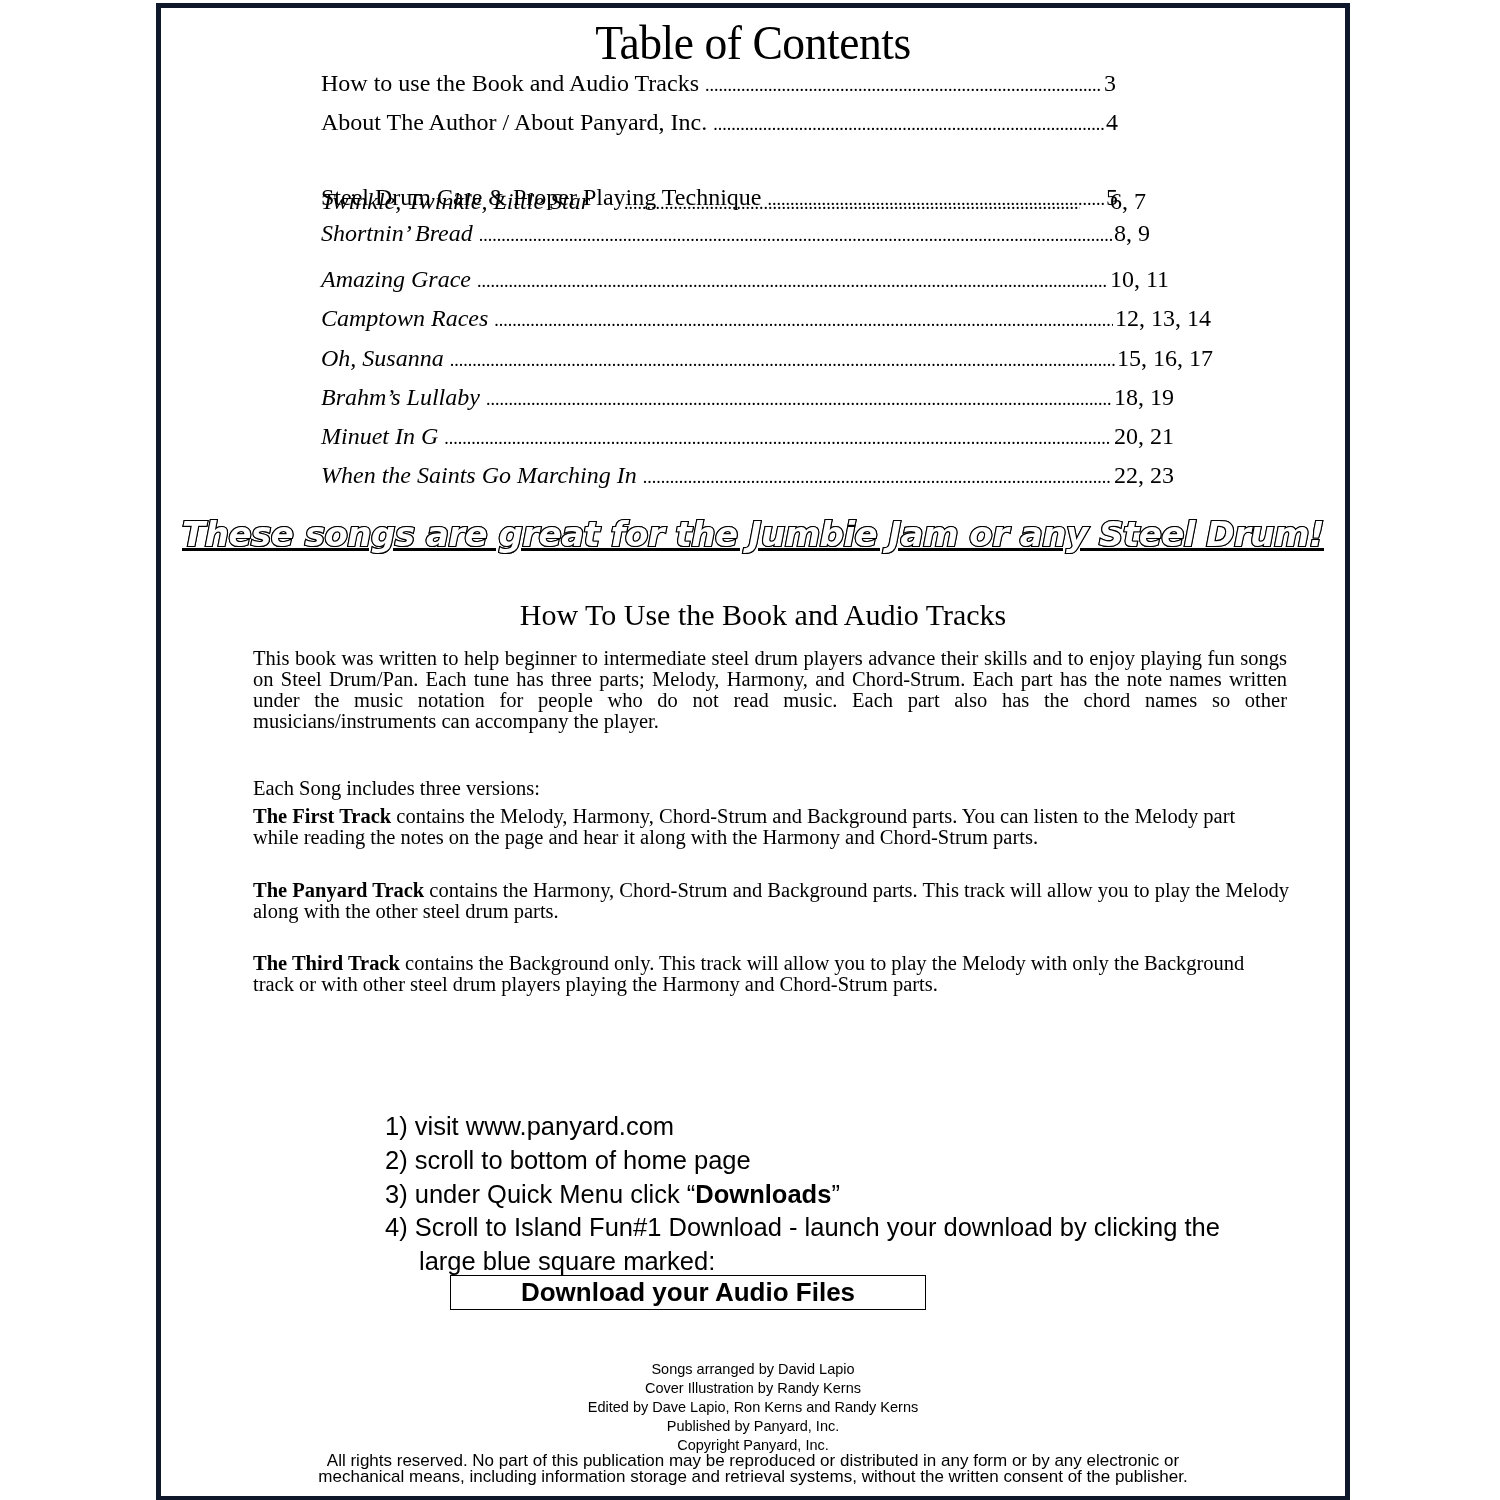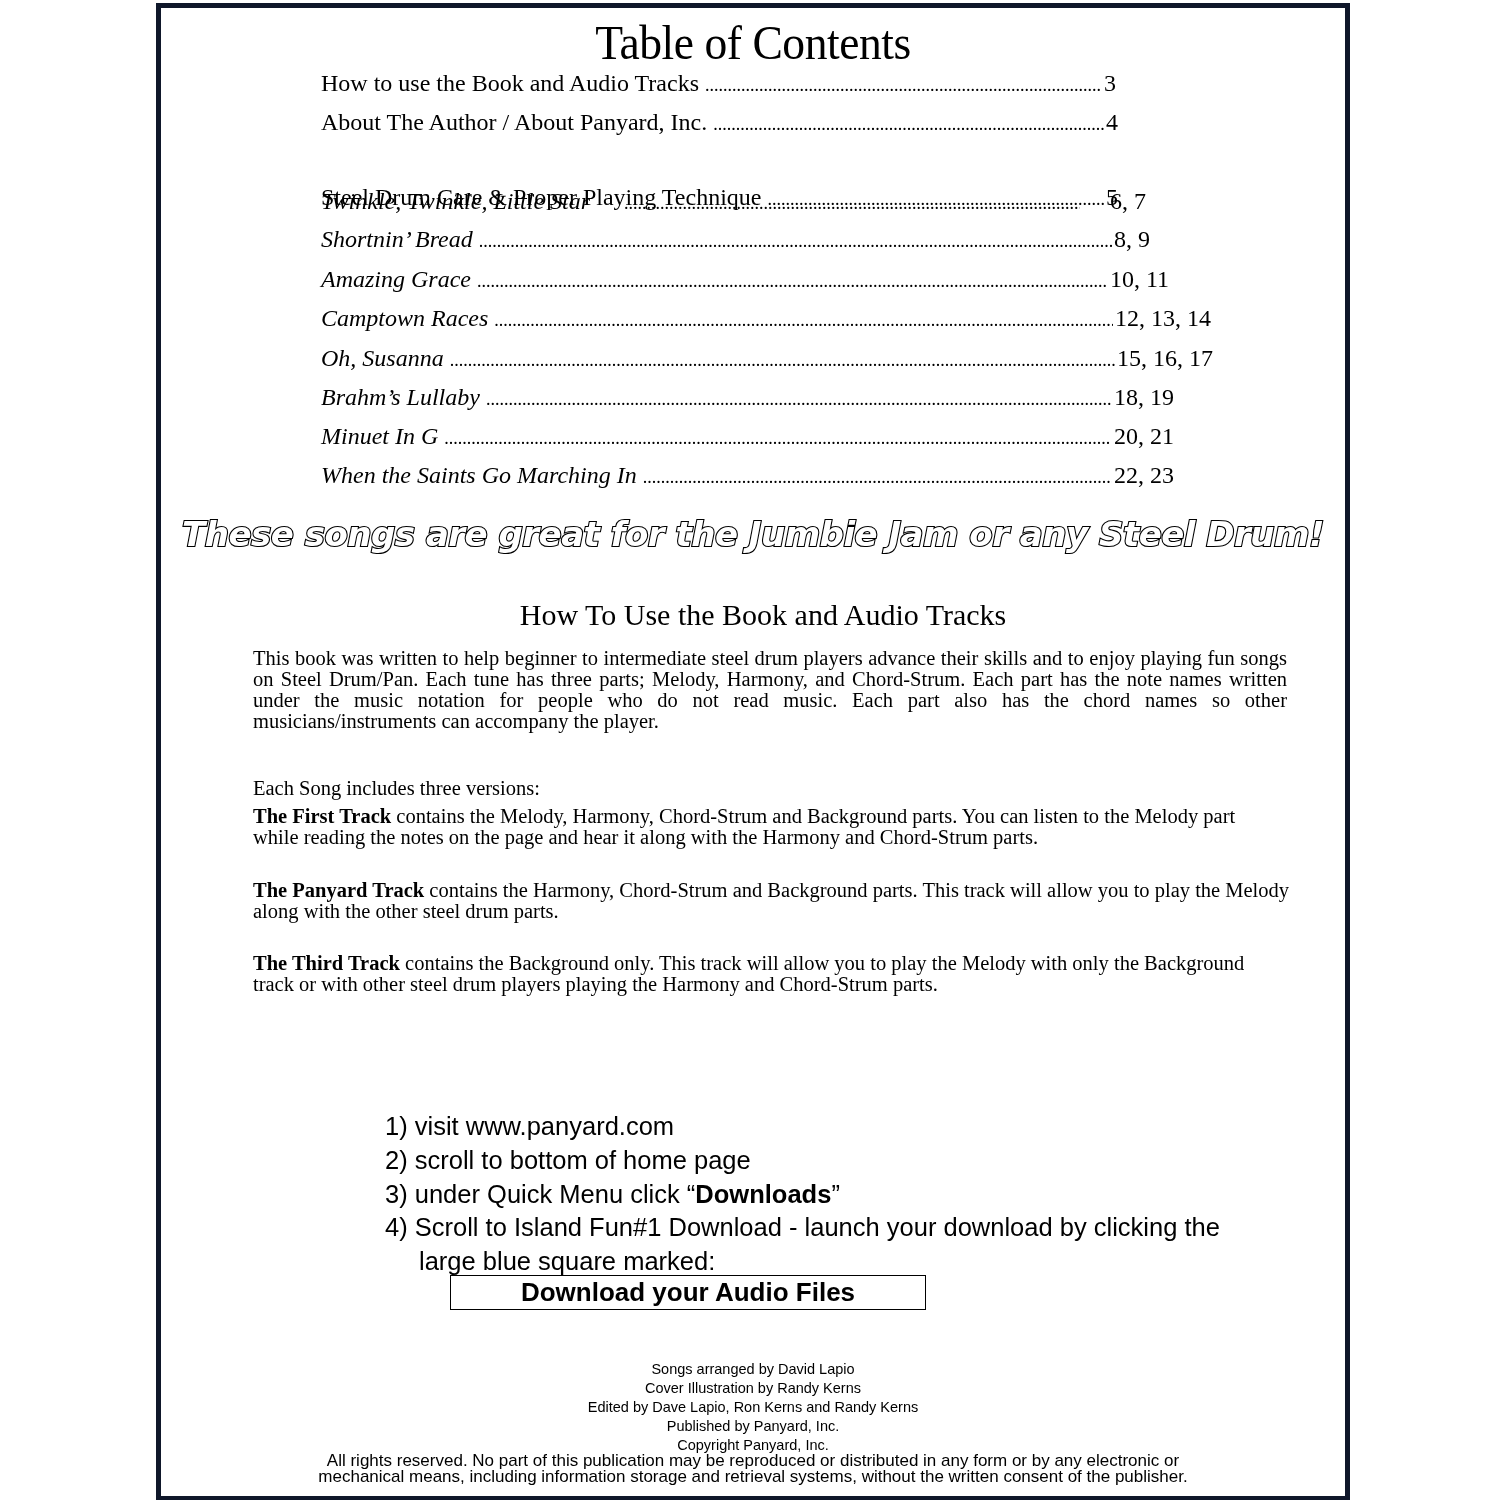--- a/index.html
+++ b/index.html
@@ -65,20 +65,21 @@
       text-align: center;
       font-family: "DejaVu Sans", sans-serif;
       font-weight: bold;
       font-style: italic;
       font-size: 34px;
       color: #ffffff;
       letter-spacing: -0.5px;
       -webkit-text-stroke: 2.2px #000;
       paint-order: stroke fill;
       text-shadow: 0 0 1px #000;
+      text-decoration: underline;
     }
 
     .howto-title {
       left: 0; right: 0; top: 590px;
       text-align: center;
       font-size: 30px;
       padding-left: 20px;
     }
     .para {
       left: 84px; width: 1034px;
@@ -147,21 +148,21 @@
     <div class="toc-item" style="top:78px;width:797px;margin-top:36px;">
       <span class="t">Steel Drum Care &amp; Proper Playing Technique</span>
       <span class="dots">....................................................................................................................................................</span>
       <span class="pg">5</span>
     </div>
     <div class="toc-item italic" style="top:118px;width:825px;gap:28px;">
       <span class="t">Twinkle, Twinkle, Little Star</span>
       <span class="dots">....................................................................................................................................................</span>
       <span class="pg">6, 7</span>
     </div>
-    <div class="toc-item italic" style="top:156px;width:829px;">
+    <div class="toc-item italic" style="top:150px;width:829px;">
       <span class="t">Shortnin’ Bread</span>
       <span class="dots">....................................................................................................................................................</span>
       <span class="pg">8, 9</span>
     </div>
     <div class="toc-item italic" style="top:196px;width:848px;">
       <span class="t">Amazing Grace</span>
       <span class="dots">....................................................................................................................................................</span>
       <span class="pg">10, 11</span>
     </div>
     <div class="toc-item italic" style="top:235px;width:890px;">

